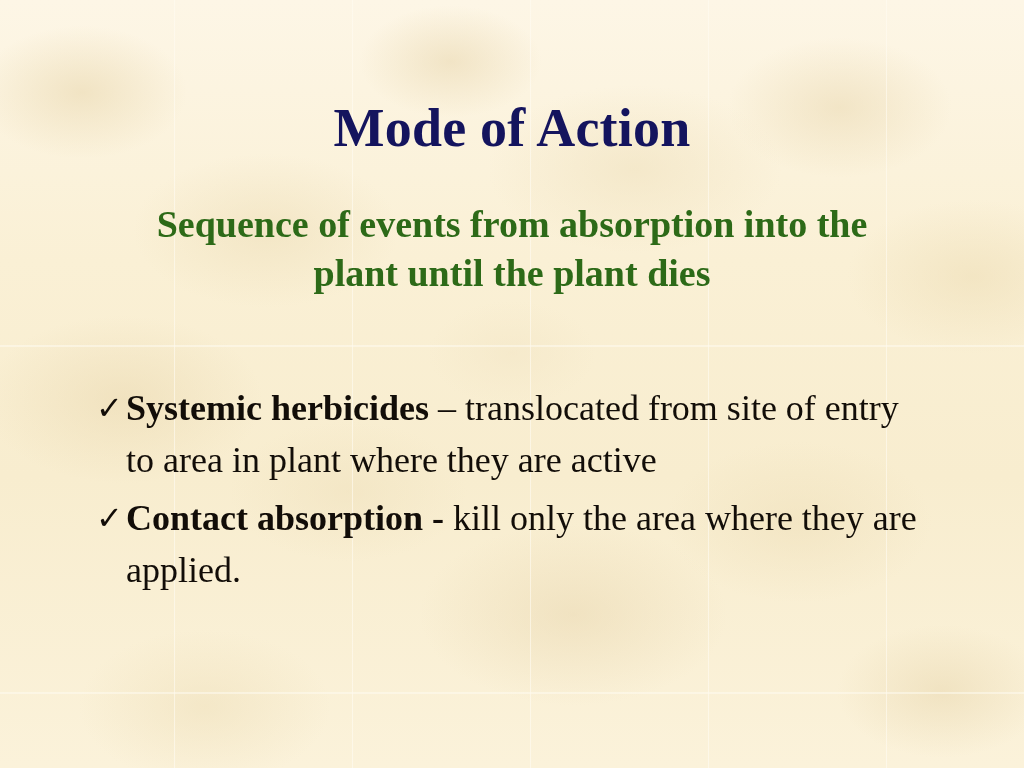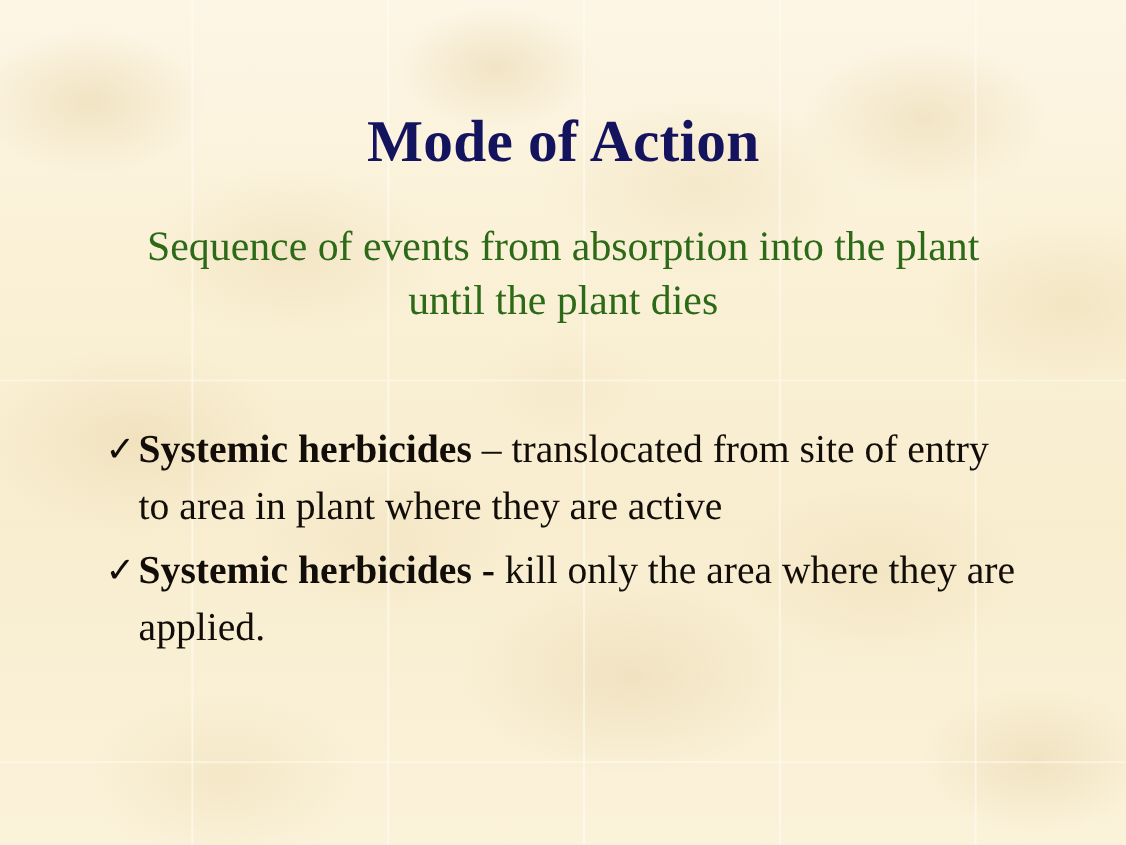--- a/index.html
+++ b/index.html
@@ -81,21 +81,21 @@
   }
 
   
   .slide-subtitle {
     position: absolute;
     left: 112px;
     width: 800px;
     top: 200px;
     text-align: center;
     font-size: 38px;
-    font-weight: normal;
+    font-weight: bold;
     line-height: 1.28;
     color: #2d6a18;
   }
 
   
   .bullet-list {
     position: absolute;
     left: 96px;
     top: 382px;
     width: 830px;
@@ -139,18 +139,18 @@
 
     <div class="bullet-list">
 
       <div class="bullet-item">
         <span class="bullet-marker">✓</span>
         <span class="bullet-text"><b>Systemic herbicides</b><span> – </span><span>translocated from site of entry to area in plant where they are active</span></span>
       </div>
 
       <div class="bullet-item">
         <span class="bullet-marker">✓</span>
-        <span class="bullet-text"><b>Systemic herbicides -</b><span> </span><span>kill only the area where they are applied.</span></span>
+        <span class="bullet-text"><b>Contact absorption -</b><span> </span><span>kill only the area where they are applied.</span></span>
       </div>
 
     </div>
   </div>
 </div>
 
 </body></html>

